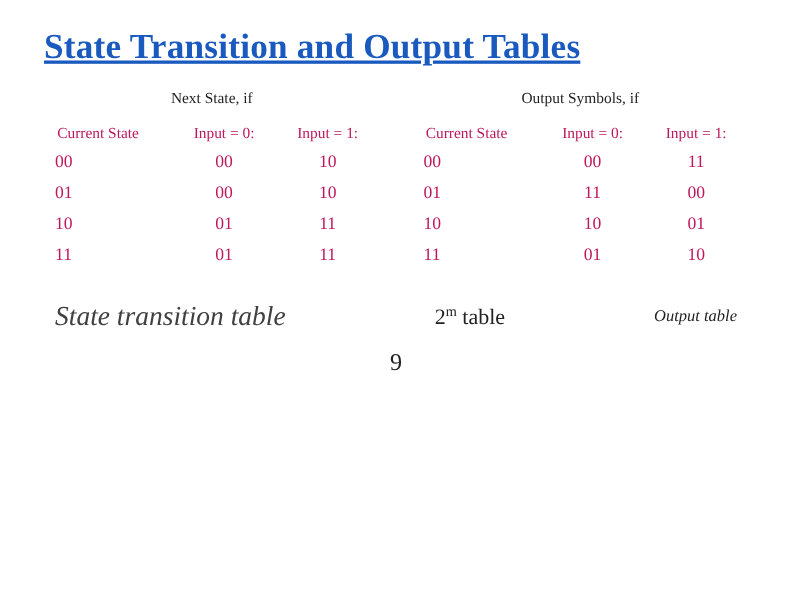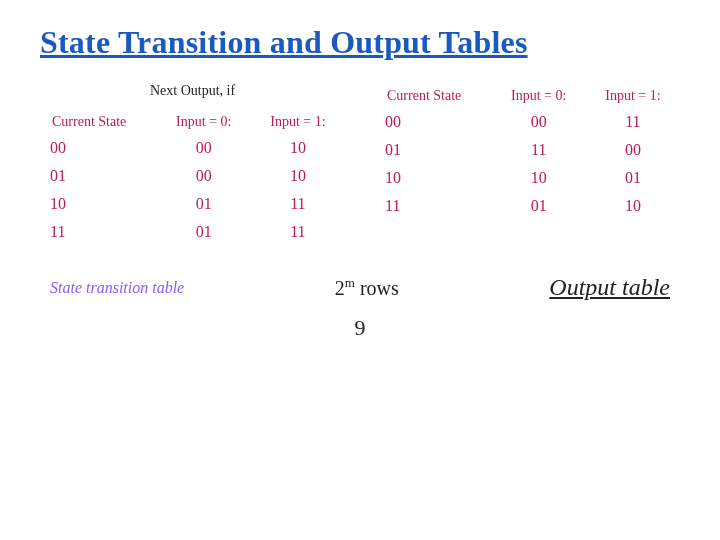--- a/index.html
+++ b/index.html
@@ -73,41 +73,40 @@
 
     .bottom-row {
       display: flex;
       align-items: center;
       justify-content: space-between;
       margin-top: 28px;
       padding: 0 10px;
     }
 
     .table-label {
-      font-size: 16px;
-      color: #8b5cf6;
+      font-size: 25px;
+      color: #404040;
       font-style: italic;
     }
 
     .rows-label {
       font-size: 20px;
       color: #222;
       text-align: center;
       flex: 1;
     }
 
     .rows-label sup {
       font-size: 13px;
     }
 
     .output-label {
-      font-size: 24px;
+      font-size: 15px;
       color: #222;
       font-style: italic;
-      text-decoration: underline;
     }
 
     .page-number {
       text-align: center;
       font-size: 22px;
       margin-top: 14px;
       color: #222;
     }
 
     .align-left {
@@ -117,21 +116,21 @@
 </head>
 <body>
 
 <div class="page">
 
   <div class="page-title">State Transition and Output Tables</div>
 
   <div class="tables-container">
 
     <div class="table-section">
-      <div class="section-header">Next Output, if</div>
+      <div class="section-header">Next State, if</div>
       <table>
         <thead>
           <tr class="col-header-row">
             <th class="align-left">Current State</th>
             <th>Input = 0:</th>
             <th>Input = 1:</th>
           </tr>
         </thead>
         <tbody>
           <tr class="data-row">
@@ -152,20 +151,21 @@
           <tr class="data-row">
             <td class="align-left">11</td>
             <td>01</td>
             <td>11</td>
           </tr>
         </tbody>
       </table>
     </div>
 
     <div class="table-section">
+      <div class="section-header">Output Symbols, if</div>
       <table>
         <thead>
           <tr class="col-header-row">
             <th class="align-left">Current State</th>
             <th>Input = 0:</th>
             <th>Input = 1:</th>
           </tr>
         </thead>
         <tbody>
           <tr class="data-row">
@@ -190,20 +190,20 @@
           </tr>
         </tbody>
       </table>
     </div>
 
   </div>
 
   <div class="bottom-row">
     <div class="table-label">State transition table</div>
     <div class="rows-label">
-      <span>2</span><sup>m</sup><span> rows</span>
+      <span>2</span><sup>m</sup><span> table</span>
     </div>
     <div class="output-label">Output table</div>
   </div>
 
   <div class="page-number">9</div>
 
 </div>
 
 </body></html>

